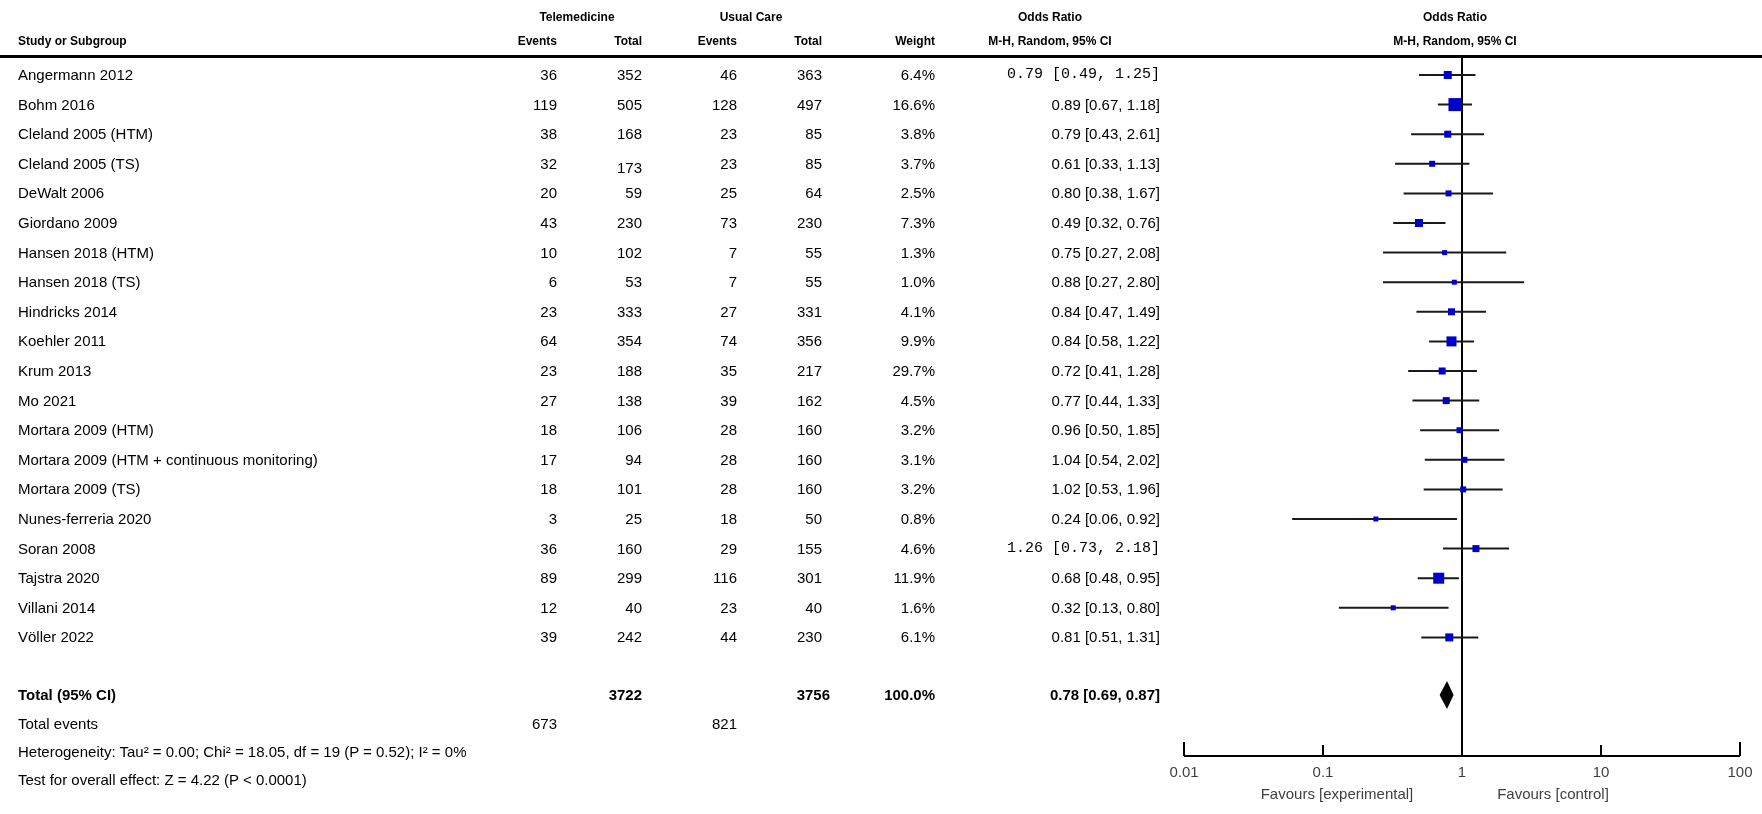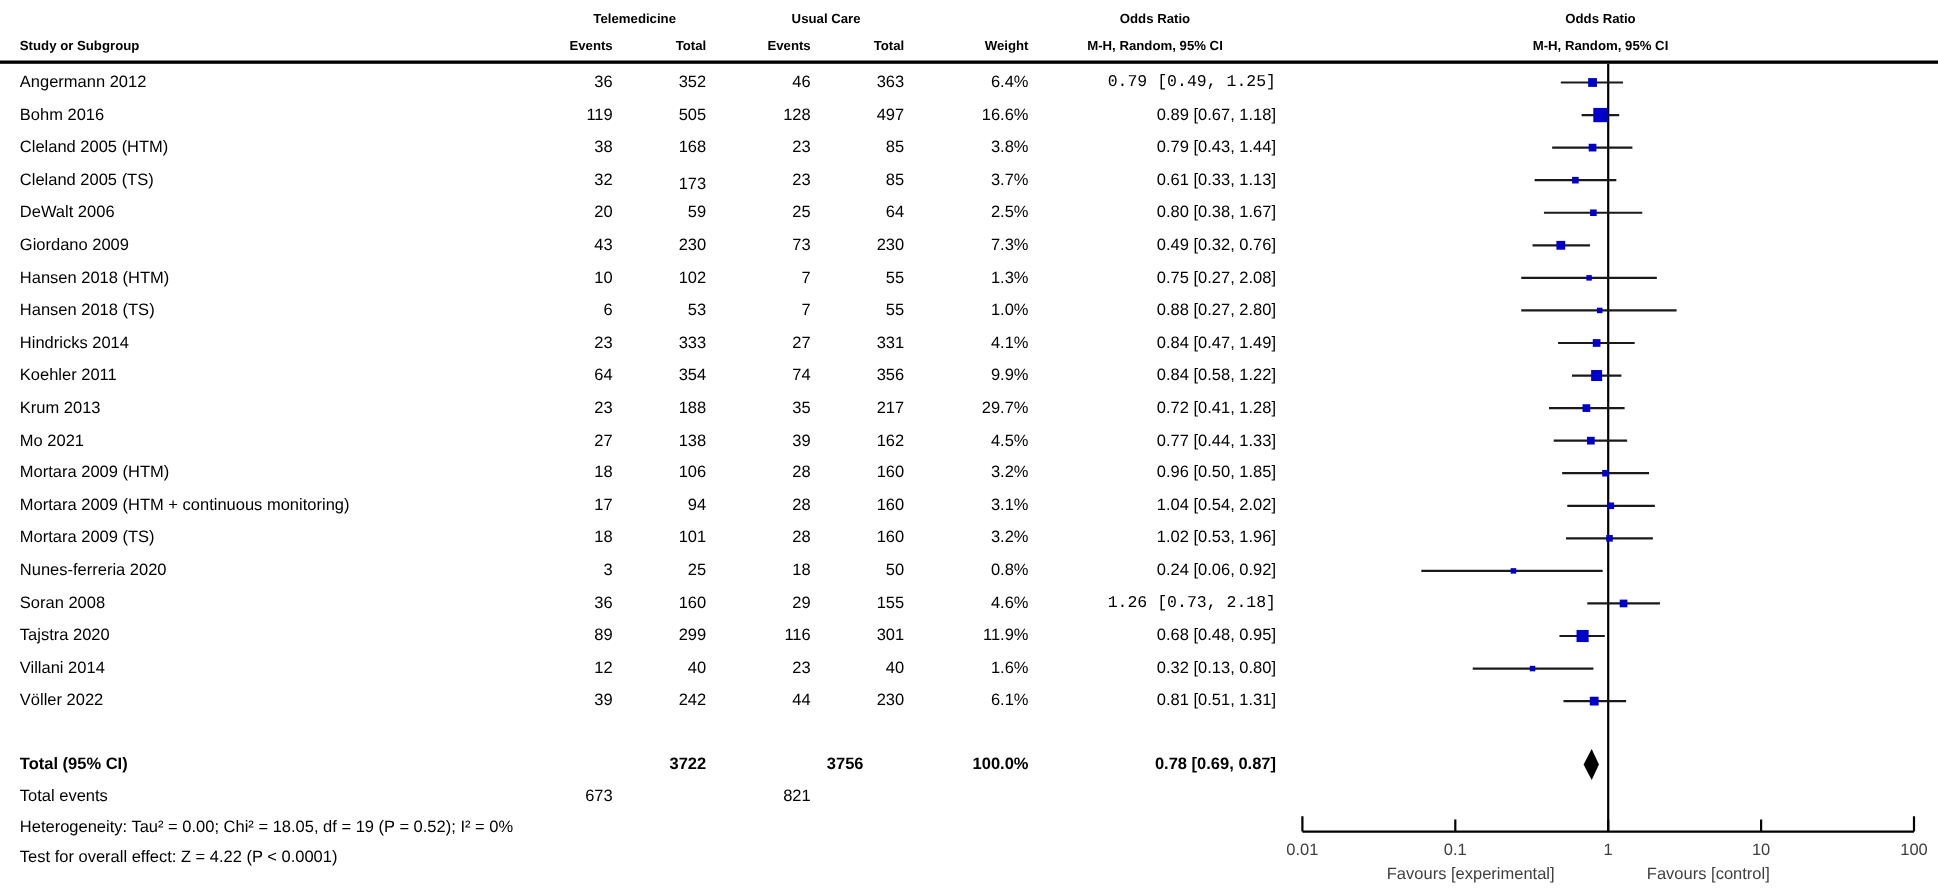--- a/index.html
+++ b/index.html
@@ -56,21 +56,21 @@
         <div class="cell r" style="left: 825px; top: 91px; width: 110px;">16.6%</div>
         <div class="cell r" style="left: 960px; top: 91px; width: 200px;">0.89 [0.67, 1.18]</div>
       </div>
       <div>
         <div class="cell" style="left: 18px; top: 120px;">Cleland 2005 (HTM)</div>
         <div class="cell r" style="left: 447px; top: 120px; width: 110px;">38</div>
         <div class="cell r" style="left: 532px; top: 120px; width: 110px;">168</div>
         <div class="cell r" style="left: 627px; top: 120px; width: 110px;">23</div>
         <div class="cell r" style="left: 712px; top: 120px; width: 110px;">85</div>
         <div class="cell r" style="left: 825px; top: 120px; width: 110px;">3.8%</div>
-        <div class="cell r" style="left: 960px; top: 120px; width: 200px;">0.79 [0.43, 1.44]</div>
+        <div class="cell r" style="left: 960px; top: 120px; width: 200px;">0.79 [0.43, 2.61]</div>
       </div>
       <div>
         <div class="cell" style="left: 18px; top: 150px;">Cleland 2005 (TS)</div>
         <div class="cell r" style="left: 447px; top: 150px; width: 110px;">32</div>
         <div class="cell r" style="left: 532px; top: 154px; width: 110px;">173</div>
         <div class="cell r" style="left: 627px; top: 150px; width: 110px;">23</div>
         <div class="cell r" style="left: 712px; top: 150px; width: 110px;">85</div>
         <div class="cell r" style="left: 825px; top: 150px; width: 110px;">3.7%</div>
         <div class="cell r" style="left: 960px; top: 150px; width: 200px;">0.61 [0.33, 1.13]</div>
       </div>
@@ -215,21 +215,21 @@
         <div class="cell r" style="left: 532px; top: 623px; width: 110px;">242</div>
         <div class="cell r" style="left: 627px; top: 623px; width: 110px;">44</div>
         <div class="cell r" style="left: 712px; top: 623px; width: 110px;">230</div>
         <div class="cell r" style="left: 825px; top: 623px; width: 110px;">6.1%</div>
         <div class="cell r" style="left: 960px; top: 623px; width: 200px;">0.81 [0.51, 1.31]</div>
       </div>
     </div>
 
   <div class="cell b" style="left:18px;top:681px;">Total (95% CI)</div>
   <div class="cell b r" style="left:532px;top:681px;width:110px;">3722</div>
-  <div class="cell b r" style="left:675px;top:681px;width:110px;">3756</div>
+  <div class="cell b r" style="left:720px;top:681px;width:110px;">3756</div>
   <div class="cell b r" style="left:825px;top:681px;width:110px;">100.0%</div>
   <div class="cell b r" style="left:960px;top:681px;width:200px;">0.78 [0.69, 0.87]</div>
 
   <div class="cell" style="left:18px;top:710px;">Total events</div>
   <div class="cell r" style="left:447px;top:710px;width:110px;">673</div>
   <div class="cell r" style="left:627px;top:710px;width:110px;">821</div>
 
   <div class="cell" style="left:18px;top:738px;">Heterogeneity: Tau² = 0.00; Chi² = 18.05, df = 19 (P = 0.52); I² = 0%</div>
   <div class="cell" style="left:18px;top:766px;">Test for overall effect: Z = 4.22 (P &lt; 0.0001)</div>
 

